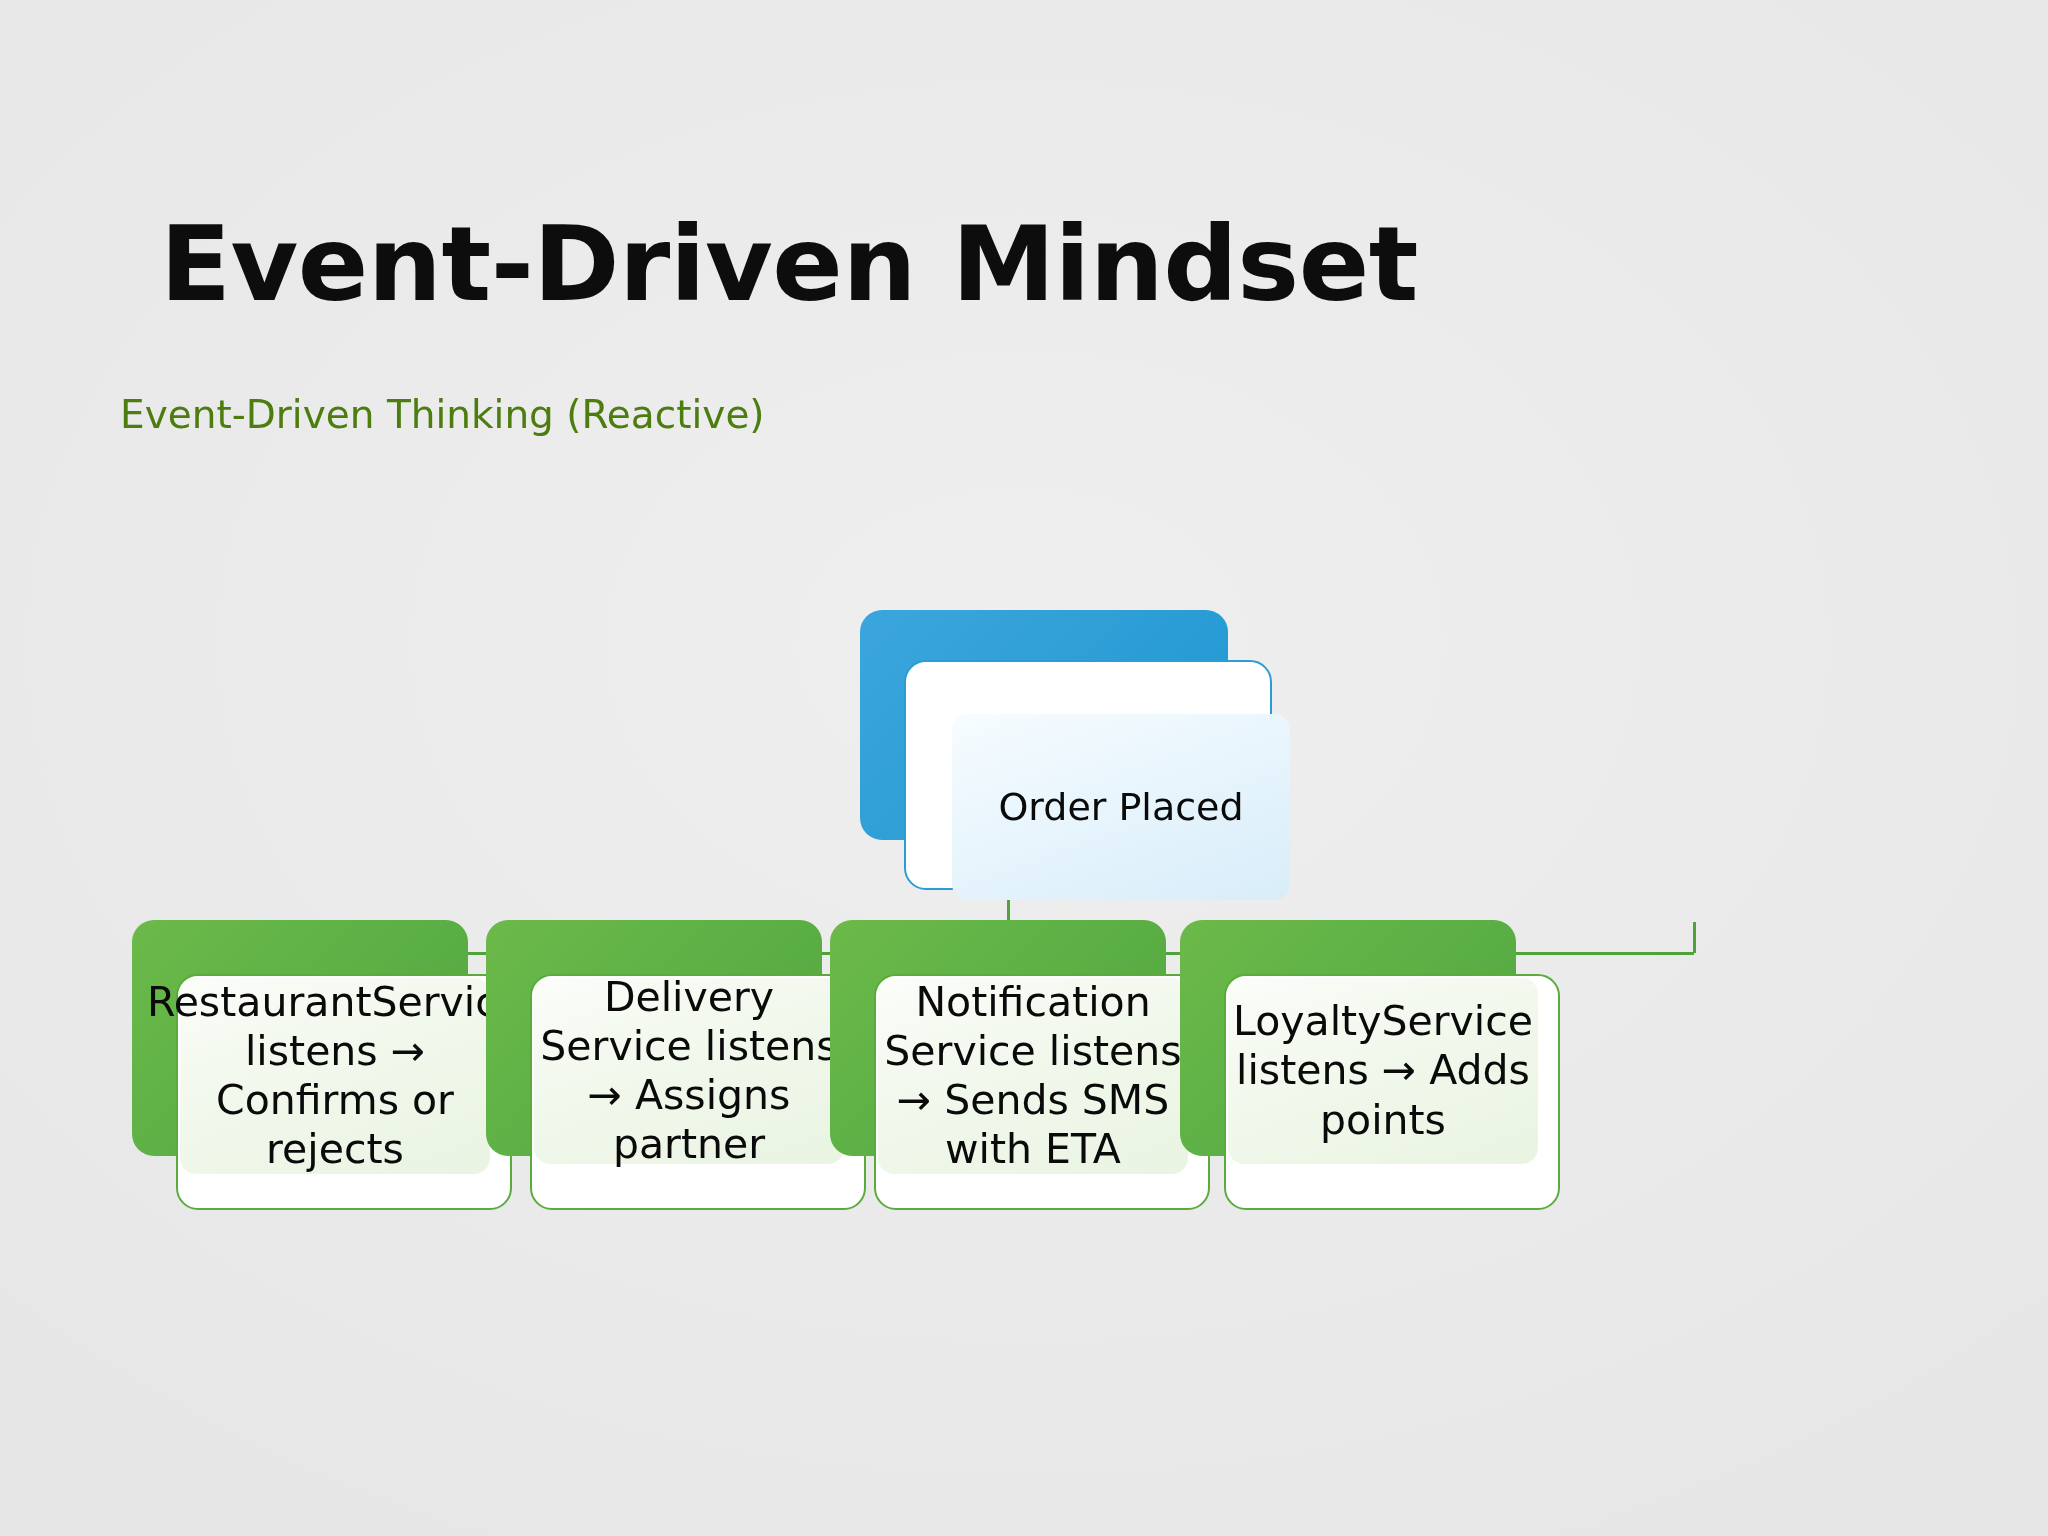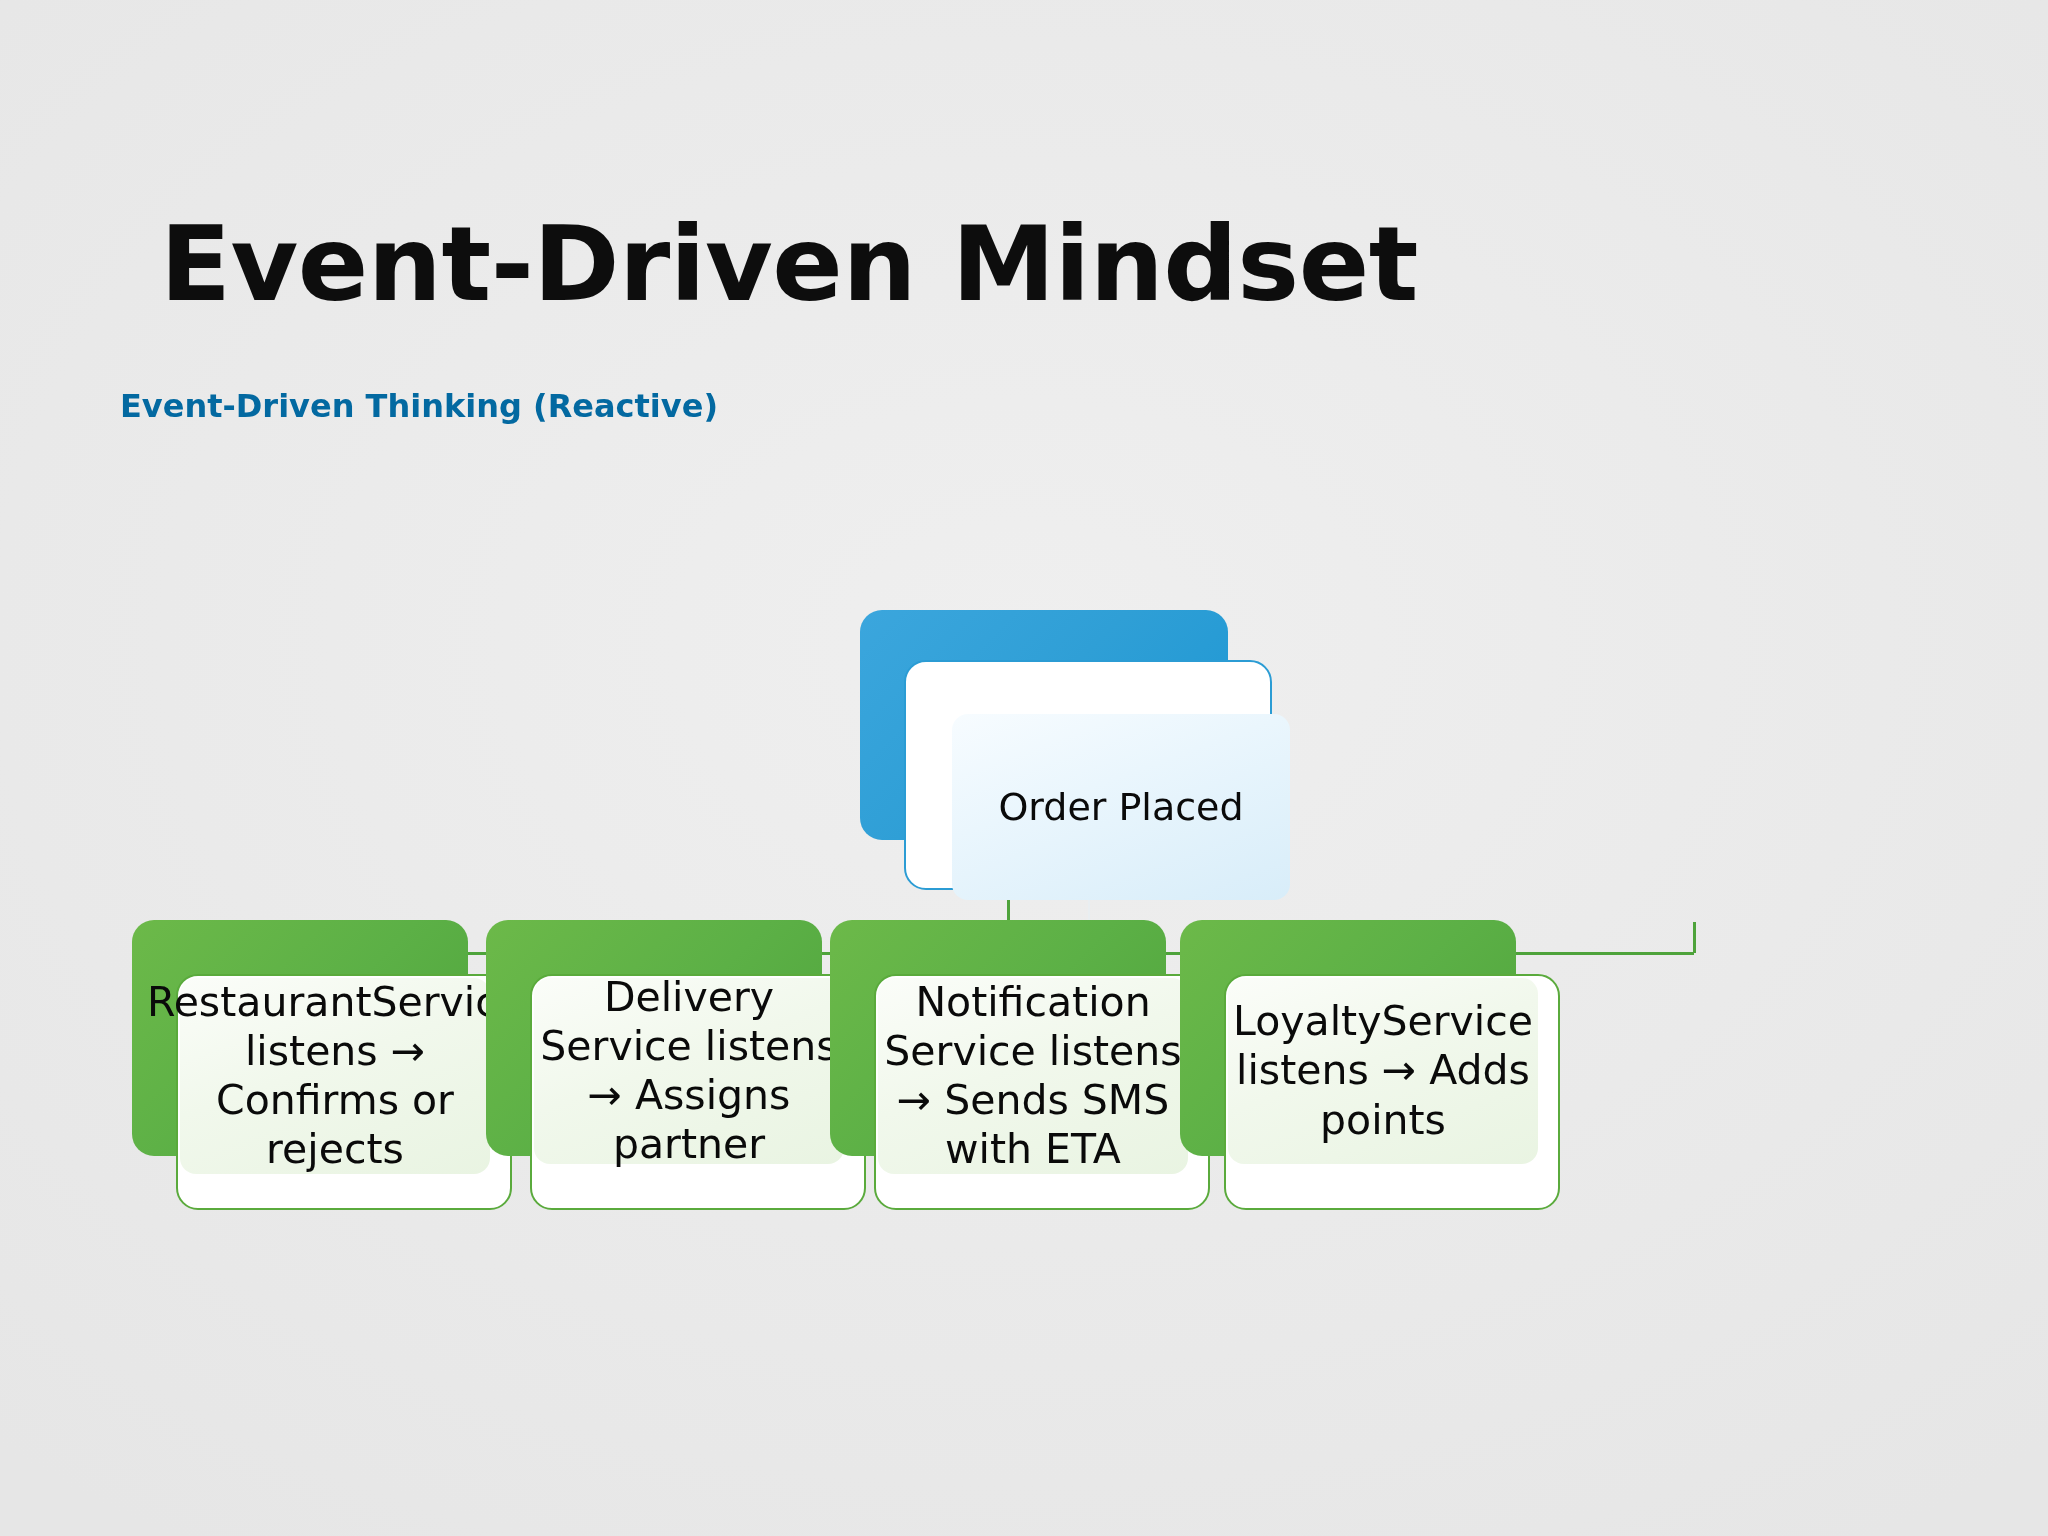--- a/index.html
+++ b/index.html
@@ -37,23 +37,23 @@
     line-height: 1.0;
     font-weight: 700;
     color: #0d0d0d;
     letter-spacing: -0.5px;
     white-space: nowrap;
   }
   .page-subtitle {
     position: absolute;
     left: 120px;
     top: 360px;
-    font-size: 32px;
-    font-weight: 700;
-    color: #0369a1;
+    font-size: 39px;
+    font-weight: 400;
+    color: #4d7c0f;
     white-space: nowrap;
   }
 
   
   .connectors {
     position: absolute;
     left: 0;
     top: 0;
     width: 2048px;
     height: 1536px;

